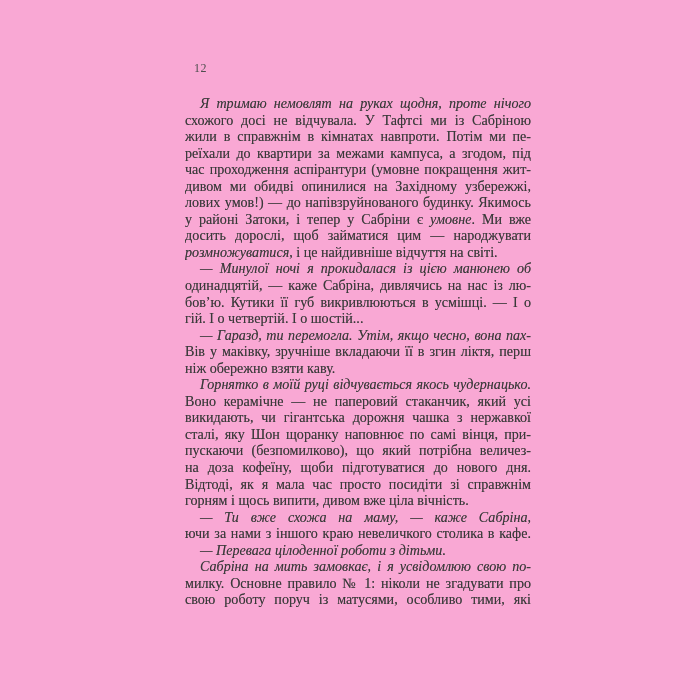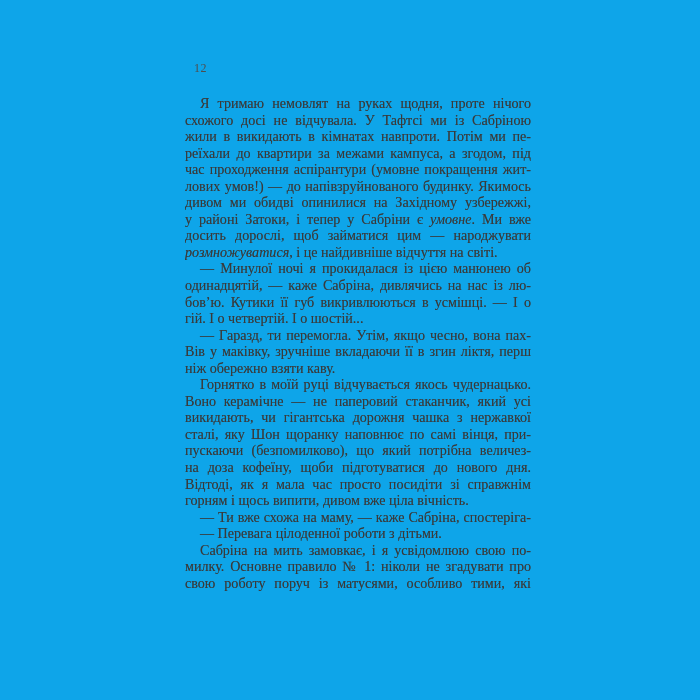--- a/index.html
+++ b/index.html
@@ -10,21 +10,21 @@
     width: 700px;
     height: 700px;
     background: #ffffff;
     font-family: "Liberation Serif", serif;
     overflow: hidden;
   }
   .page {
     position: relative;
     width: 700px;
     height: 700px;
-    background: #0ea5e9;
+    background: #f9a8d4;
   }
   .page-number {
     position: absolute;
     left: 194px;
     top: 61px;
     font-size: 12px;
     color: #4e4e4e;
     letter-spacing: 0.5px;
     font-family: "Liberation Serif", serif;
   }
@@ -39,37 +39,37 @@
   }
   .paragraph { margin: 0; }
   .line {
     height: 16.56px;
     line-height: 16.56px;
     text-align: justify;
     text-align-last: left;
     overflow: hidden;
   }
   .line.just { text-align-last: justify; }
-  .line.indent { text-indent: 15px; }
+  .line.indent { text-indent: 15px; font-style: italic; }
   .italic { font-style: italic; }
 </style>
 </head>
 <body>
 
 <div class="page">
   <div class="page-number">12</div>
   <div class="page-text">
       <div class="paragraph">
         <div class="line just indent"><span>Я тримаю немовлят на руках щодня, проте нічого</span></div>
         <div class="line just"><span>схожого досі не відчувала. У Тафтсі ми із Сабріною</span></div>
-        <div class="line just"><span>жили в викидають в кімнатах навпроти. Потім ми пе-</span></div>
+        <div class="line just"><span>жили в справжнім в кімнатах навпроти. Потім ми пе-</span></div>
         <div class="line just"><span>реїхали до квартири за межами кампуса, а згодом, під</span></div>
         <div class="line just"><span>час проходження аспірантури (умовне покращення жит-</span></div>
+        <div class="line just"><span>дивом ми обидві опинилися на Західному узбережжі,</span></div>
         <div class="line just"><span>лових умов!) — до напівзруйнованого будинку. Якимось</span></div>
-        <div class="line just"><span>дивом ми обидві опинилися на Західному узбережжі,</span></div>
         <div class="line just"><span>у районі Затоки, і тепер у Сабріни є </span><span class="italic">умовне</span><span>. Ми вже</span></div>
         <div class="line just"><span>досить дорослі, щоб займатися цим — народжувати дітей,</span></div>
         <div class="line"><span class="italic">розмножуватися</span><span>, і це найдивніше відчуття на світі.</span></div>
       </div>
       <div class="paragraph">
         <div class="line just indent"><span>— Минулої ночі я прокидалася із цією манюнею об</span></div>
         <div class="line just"><span>одинадцятій, — каже Сабріна, дивлячись на нас із лю-</span></div>
         <div class="line just"><span>бов’ю. Кутики її губ викривлюються в усмішці. — І о дру-</span></div>
         <div class="line"><span>гій. І о четвертій. І о шостій...</span></div>
       </div>
@@ -83,20 +83,21 @@
         <div class="line just"><span>Воно керамічне — не паперовий стаканчик, який усі</span></div>
         <div class="line just"><span>викидають, чи гігантська дорожня чашка з нержавкої</span></div>
         <div class="line just"><span>сталі, яку Шон щоранку наповнює по самі вінця, при-</span></div>
         <div class="line just"><span>пускаючи (безпомилково), що який потрібна величез-</span></div>
         <div class="line just"><span>на доза кофеїну, щоби підготуватися до нового дня.</span></div>
         <div class="line just"><span>Відтоді, як я мала час просто посидіти зі справжнім</span></div>
         <div class="line"><span>горням і щось випити, дивом вже ціла вічність.</span></div>
       </div>
       <div class="paragraph">
         <div class="line just indent"><span>— Ти вже схожа на маму, — каже Сабріна, спостеріга-</span></div>
+        <div class="line just"><span>ючи за нами з іншого краю невеличкого столика в кафе.</span></div>
       </div>
       <div class="paragraph">
         <div class="line indent"><span>— Перевага цілоденної роботи з дітьми.</span></div>
       </div>
       <div class="paragraph">
         <div class="line just indent"><span>Сабріна на мить замовкає, і я усвідомлюю свою по-</span></div>
         <div class="line just"><span>милку. Основне правило № 1: ніколи не згадувати про</span></div>
         <div class="line just"><span>свою роботу поруч із матусями, особливо тими, які</span></div>
       </div>
     </div>

